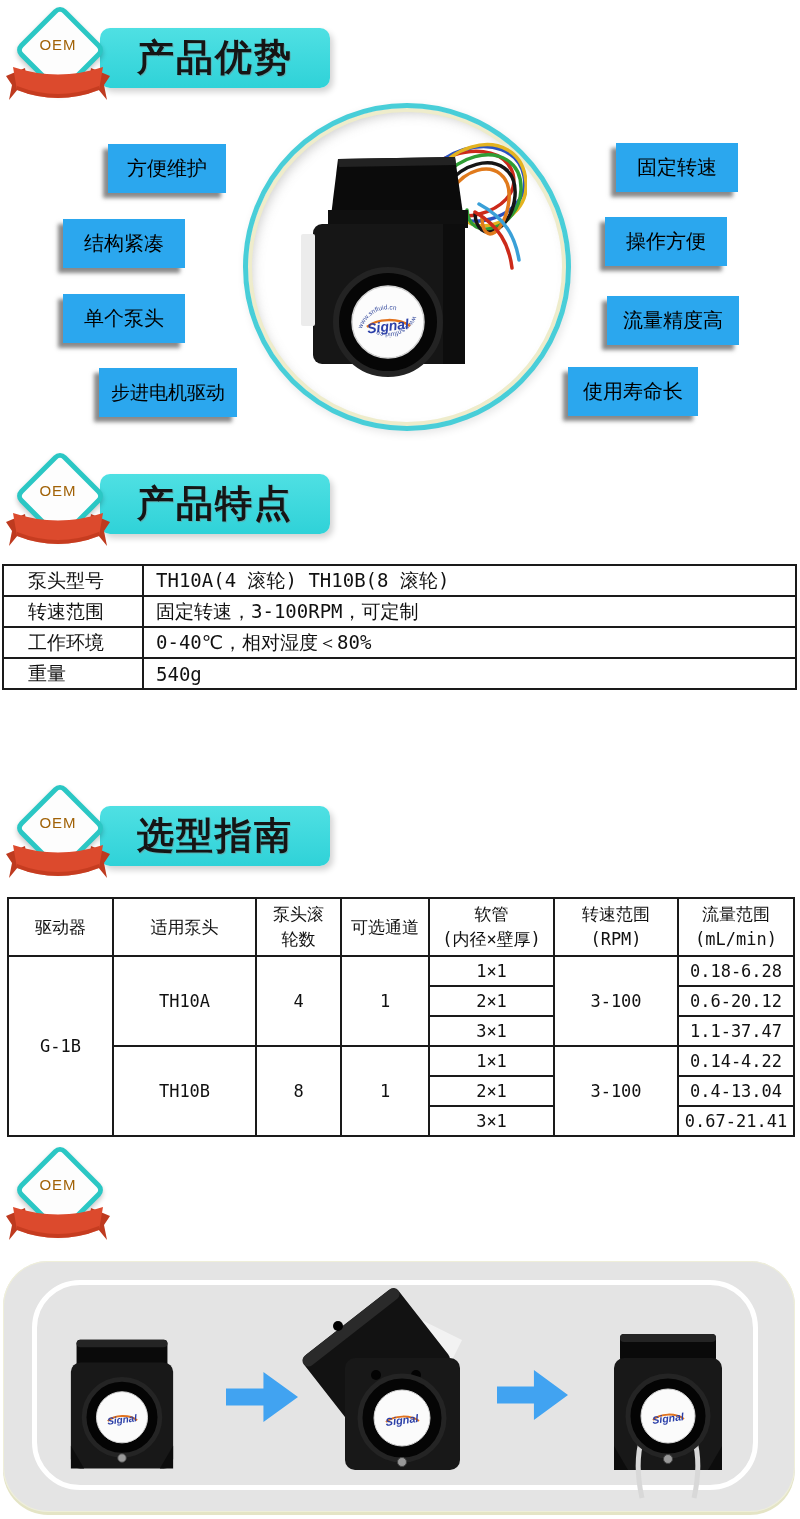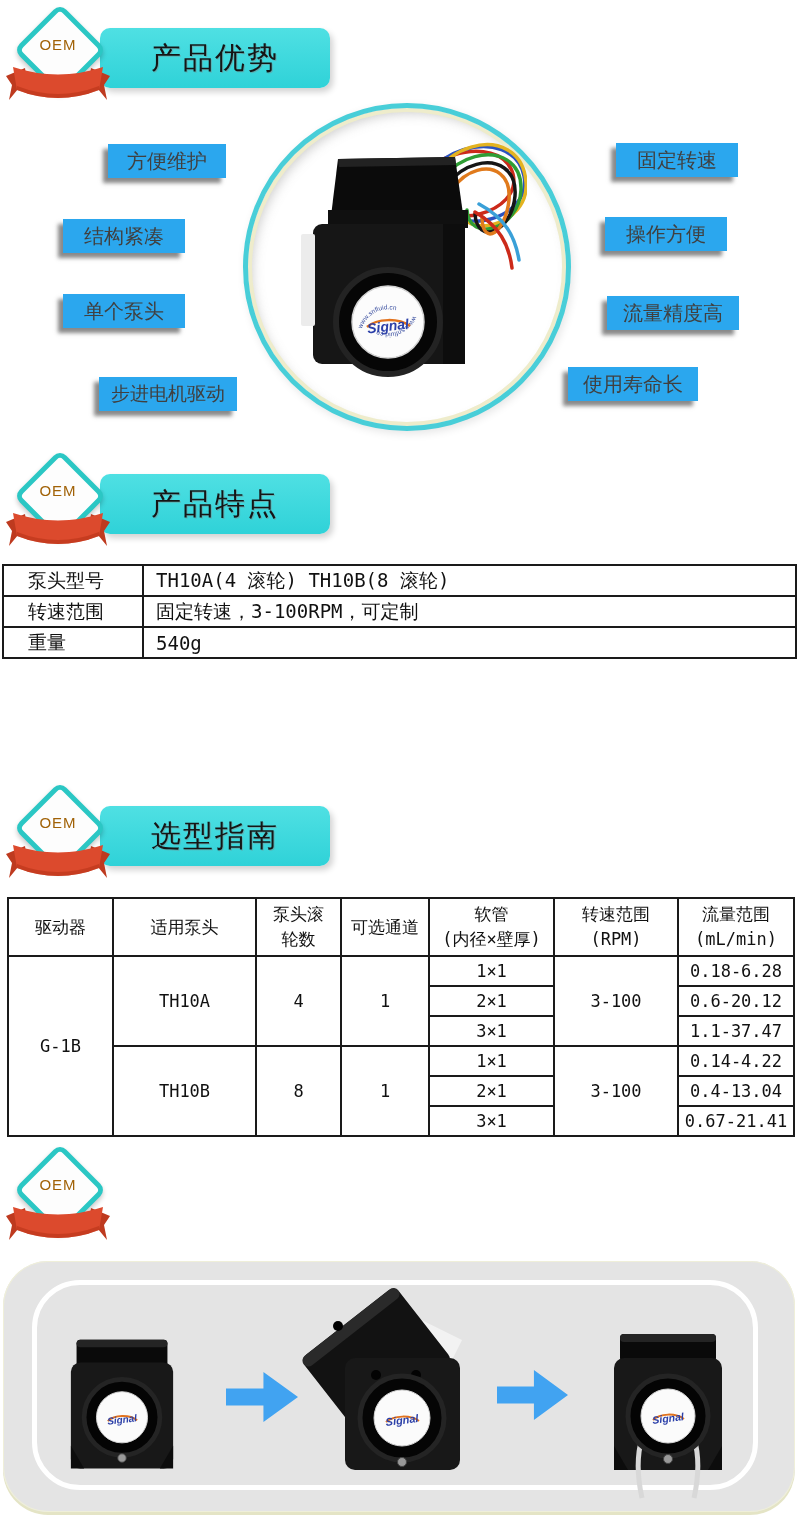--- a/index.html
+++ b/index.html
@@ -5,43 +5,43 @@
   html,body{margin:0;padding:0;background:#fff;}
   .page{position:relative;width:800px;height:1519px;background:#fff;overflow:hidden;
         font-family:"Liberation Sans", sans-serif;color:#111;}
 
   
   .sec-hdr{position:absolute;left:0;width:340px;height:112px;}
   .hdr-bar{position:absolute;left:100px;top:18px;width:230px;height:60px;
            background:linear-gradient(#4fe0e3,#2fd2d8);border-radius:10px;
            box-shadow:3px 4px 6px rgba(0,0,0,.18);
            display:flex;align-items:center;justify-content:center;}
-  .hdr-title{font-size:30px;font-weight:400;color:#151515;letter-spacing:2px;
+  .hdr-title{font-size:37px;font-weight:700;color:#151515;letter-spacing:2px;
              text-shadow:1px 1px 0 rgba(130,130,130,.45);}
   .badge{position:absolute;left:6px;top:-6px;width:104px;height:110px;}
   .diamond{position:absolute;left:21px;top:13px;width:56px;height:56px;background:#fdfdfd;
            border:5px solid #2BC7C4;border-radius:9px;transform:rotate(45deg);
            box-shadow:2px 2px 5px rgba(0,0,0,.22);}
   .ribbon{position:absolute;left:0;top:58px;width:104px;height:46px;}
   .badge-label{position:absolute;left:0;top:32px;width:104px;text-align:center;
                font-size:15px;color:#a16207;letter-spacing:1px;}
 
   
   .prod-circle{position:absolute;left:243px;top:103px;width:318px;height:318px;border-radius:50%;
                background:#fff;border:5px solid #48CED8;
                box-shadow:inset 0 0 0 4px #eeeccb, inset 4px 5px 12px rgba(110,110,110,.35),
                           2px 3px 8px rgba(0,0,0,.10);}
   .pump-main{position:absolute;left:283px;top:126px;width:244px;height:256px;}
-  .callout{position:absolute;height:34px;background:#2BA7EE;color:#404040;
+  .callout{position:absolute;height:49px;background:#2BA7EE;color:#000000;
            display:flex;align-items:center;justify-content:center;font-size:20px;
            box-shadow:-5px 5px 4px rgba(40,40,40,.55);z-index:3;}
   .c-l0{left:108px;top:144px;width:118px;}
   .c-l1{left:63px; top:219px;width:122px;}
   .c-l2{left:63px; top:294px;width:122px;}
-  .c-l3{left:99px; top:368px;width:138px;font-size:19px;margin-top:9px;}
+  .c-l3{left:99px; top:368px;width:138px;font-size:19px;}
   .c-r0{left:568px;top:143px;width:122px;margin-left:48px;}
   .c-r1{left:605px;top:217px;width:122px;}
   .c-r2{left:607px;top:296px;width:132px;}
   .c-r3{left:568px;top:367px;width:130px;}
 
   
   table{border-collapse:collapse;table-layout:fixed;}
   td,th{border:2px solid #1a1a1a;font-weight:normal;}
   .feat-table{position:absolute;left:2px;top:564px;width:795px;
               font-family:"DejaVu Sans Mono","DejaVu Sans",sans-serif;font-size:19px;}
@@ -159,20 +159,24 @@
 
   <table class="feat-table">
     <tbody>
       <tr>
           <td class="lbl">泵头型号</td>
           <td class="val">TH10A(4 滚轮) TH10B(8 滚轮)</td>
         </tr>
       <tr>
           <td class="lbl">转速范围</td>
           <td class="val">固定转速，3-100RPM，可定制</td>
+        </tr>
+      <tr>
+          <td class="lbl">工作环境</td>
+          <td class="val">0-40℃，相对湿度＜80%</td>
         </tr>
       <tr>
           <td class="lbl">重量</td>
           <td class="val">540g</td>
         </tr>
     </tbody>
   </table>
 
   <div class="sec-hdr" style="top:788px">
     <div class="hdr-bar">

